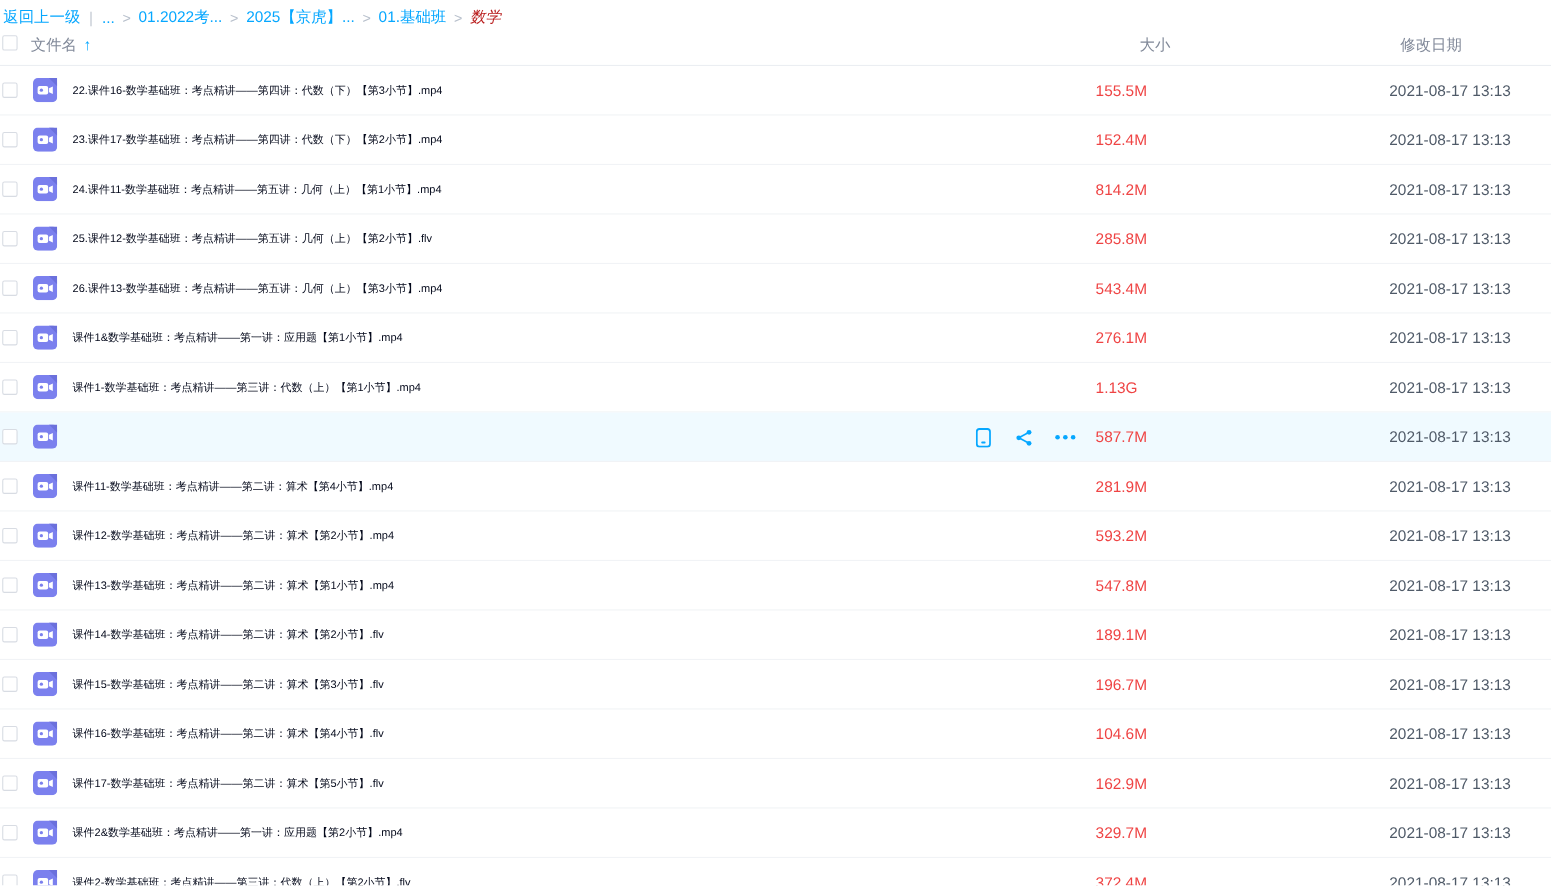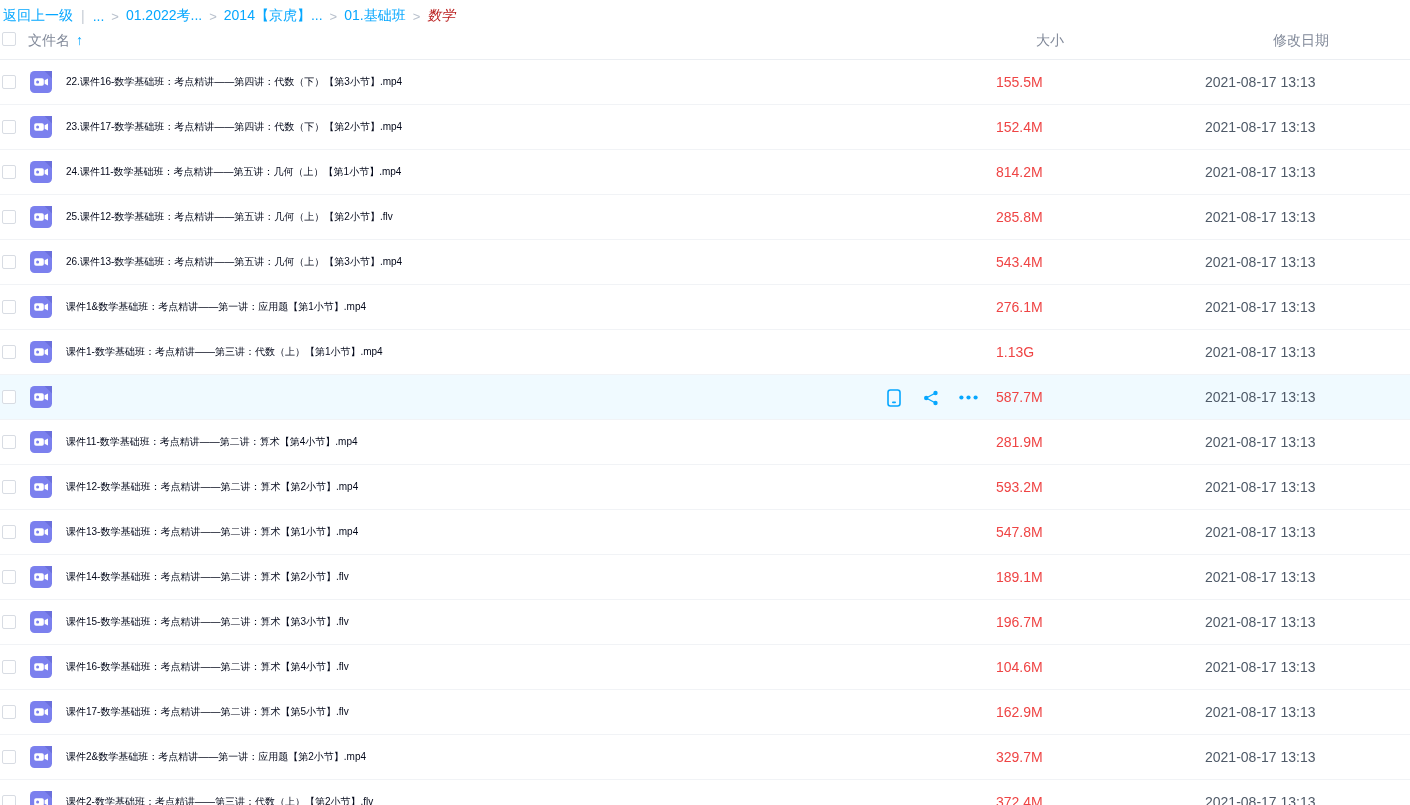--- a/index.html
+++ b/index.html
@@ -34,42 +34,42 @@
   .row.highlight { background:#f0faff; }
   .row .checkbox { margin-left:2px; }
 
   .file-icon { width:22px; height:22px; margin-left:14px; flex:0 0 auto; position:relative; }
   .file-icon svg { display:block; }
 
   .file-name { margin-left:14px; font-size:10px; color:#03081a; text-decoration:none;
     cursor:pointer; white-space:nowrap; }
 
   .size { position:absolute; left:996px; font-size:14px; color:#ef4444; }
-  .date { position:absolute; left:1205px; font-size:14px; color:#4f5a68; }
+  .date { position:absolute; left:1263px; font-size:14px; color:#4f5a68; }
 
   .row-actions { display:none; position:absolute; left:884px; top:0; height:45px;
     align-items:center; gap:17px; }
   .row.highlight .row-actions { display:flex; }
   .action-btn { width:20px; height:20px; display:flex; align-items:center;
     justify-content:center; cursor:pointer; }
 </style>
 </head>
 <body>
 
 <div class="page">
 
   <div class="breadcrumb">
     <a class="bc-link">返回上一级</a>
     <span class="bc-pipe">|</span>
     <span id="bc-links" style="display:flex;align-items:center;">
         <a class="bc-link">...</a>
         <span class="bc-sep">&gt;</span>
         <a class="bc-link">01.2022考...</a>
         <span class="bc-sep">&gt;</span>
-        <a class="bc-link">2014【京虎】...</a>
+        <a class="bc-link">2025【京虎】...</a>
         <span class="bc-sep">&gt;</span>
         <a class="bc-link">01.基础班</a>
         <span class="bc-sep">&gt;</span>
       </span>
     <span class="bc-current">数学</span>
   </div>
 
   <div class="table-header">
     <span class="checkbox"></span>
     <span class="hdr-name">文件名</span>

